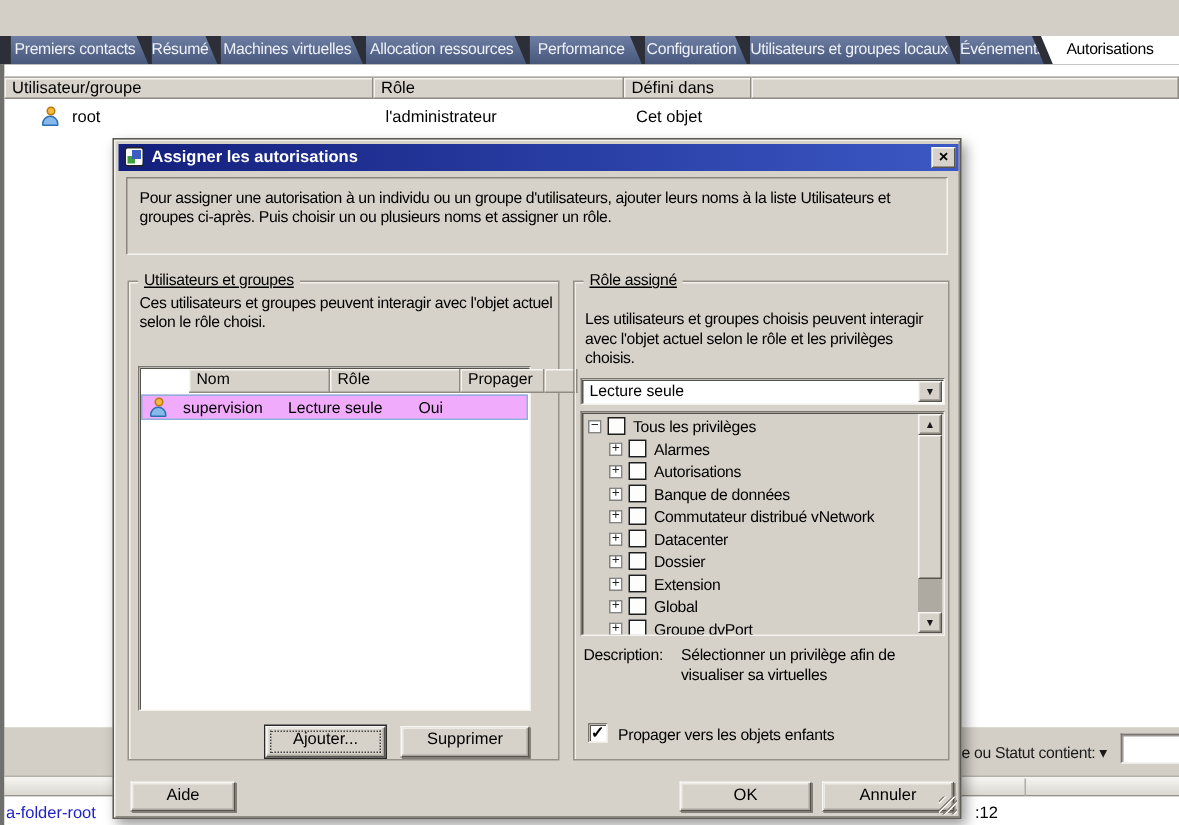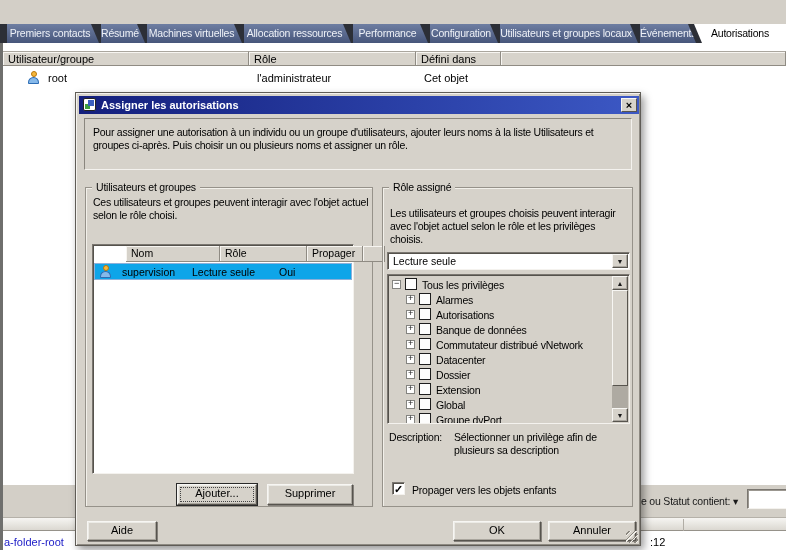--- a/index.html
+++ b/index.html
@@ -60,29 +60,29 @@
   .xbtn{position:absolute;right:2px;top:2px;width:16px;height:14px;background:#d6d2ca;
     border:1px solid;border-color:#f7f6f3 #57544e #57544e #f7f6f3;color:#000;
     font-size:11px;line-height:12px;text-align:center;font-weight:bold;cursor:default;}
 
   .instr{position:absolute;left:8px;top:25px;width:548px;height:52px;
     border:1px solid;border-color:#8a867e #f4f2ee #f4f2ee #8a867e;
     padding:7px 8px 0 8px;font-size:10.5px;letter-spacing:-0.25px;line-height:13px;}
 
   .group{position:absolute;border:1px solid #96928a;box-shadow:inset 1px 1px 0 #f2f0ea;}
   .group>.glabel{position:absolute;top:-7px;left:6px;background:#d6d2ca;padding:0 4px;
-    font-size:10.5px;letter-spacing:-0.2px;}
+    font-size:10.5px;letter-spacing:-0.2px;text-decoration:underline;}
   .gdesc{position:absolute;font-size:10.5px;letter-spacing:-0.25px;line-height:13px;}
 
   .listbox{position:absolute;background:#fff;
     border:1px solid;border-color:#7a7670 #f4f2ee #f4f2ee #7a7670;box-shadow:inset 1px 1px 0 #55524c;}
   .lhcell{position:absolute;top:1px;height:16px;background:#d6d2ca;
     border-right:1px solid #8f8b83;border-bottom:1px solid #8f8b83;
     box-shadow:inset 1px 1px 0 #f7f5f1;line-height:15px;padding-left:5px;font-size:10.5px;margin-left:32px;}
-  .selrow{position:absolute;left:1px;top:18px;height:17px;background:#0ea5e9;
+  .selrow{position:absolute;left:1px;top:18px;height:17px;background:#f0abfc;
     border:1px solid #8cb0da;}
   .selcell{position:absolute;top:2px;line-height:13px;font-size:10.5px;}
 
   .btn{position:absolute;background:#d6d2ca;text-align:center;font-size:11px;line-height:17px;
     border:1px solid;border-color:#f7f6f3 #57544e #57544e #f7f6f3;
     box-shadow:inset -1px -1px 0 #a9a59d,inset 1px 1px 0 #ecebe6,1px 1px 0 #84807a;cursor:default;}
   .btn.focused{box-shadow:inset -1px -1px 0 #a9a59d,inset 1px 1px 0 #ecebe6,0 0 0 1px #2a2a2a;
     outline:1px dotted #444;outline-offset:-4px;}
 
   .combo{position:absolute;background:#fff;border:1px solid;border-color:#7a7670 #f4f2ee #f4f2ee #7a7670;
@@ -260,21 +260,21 @@
 
         <div class="sbar">
           <span class="arrowbtn" style="left:0;top:0;width:16px;height:14px;font-size:7px;line-height:13px">▲</span>
           <div class="sthumb" style="top:14px;height:96px"></div>
           <span class="arrowbtn" style="left:0;bottom:0;width:16px;height:14px;font-size:7px;line-height:13px">▼</span>
         </div>
       </div>
 
       <div class="t105" style="position:absolute;left:6px;top:243px">Description:</div>
       <div class="t105" style="position:absolute;left:71px;top:243px">Sélectionner un privilège afin de</div>
-      <div class="t105" style="position:absolute;left:71px;top:256px">plusieurs sa description</div>
+      <div class="t105" style="position:absolute;left:71px;top:256px">visualiser sa virtuelles</div>
 
       <span class="checkbox" style="left:9px;top:294px">✓</span>
       <span class="t105" style="position:absolute;left:29px;top:296px">Propager vers les objets enfants</span>
     </div>
 
     <div class="btn" style="left:11px;top:428px;width:70px;height:20px">Aide</div>
     <div class="btn" style="left:377px;top:428px;width:88px;height:20px">OK</div>
     <div class="btn" style="left:472px;top:428px;width:88px;height:20px">Annuler</div>
     <div class="grip"></div>
   </div>

